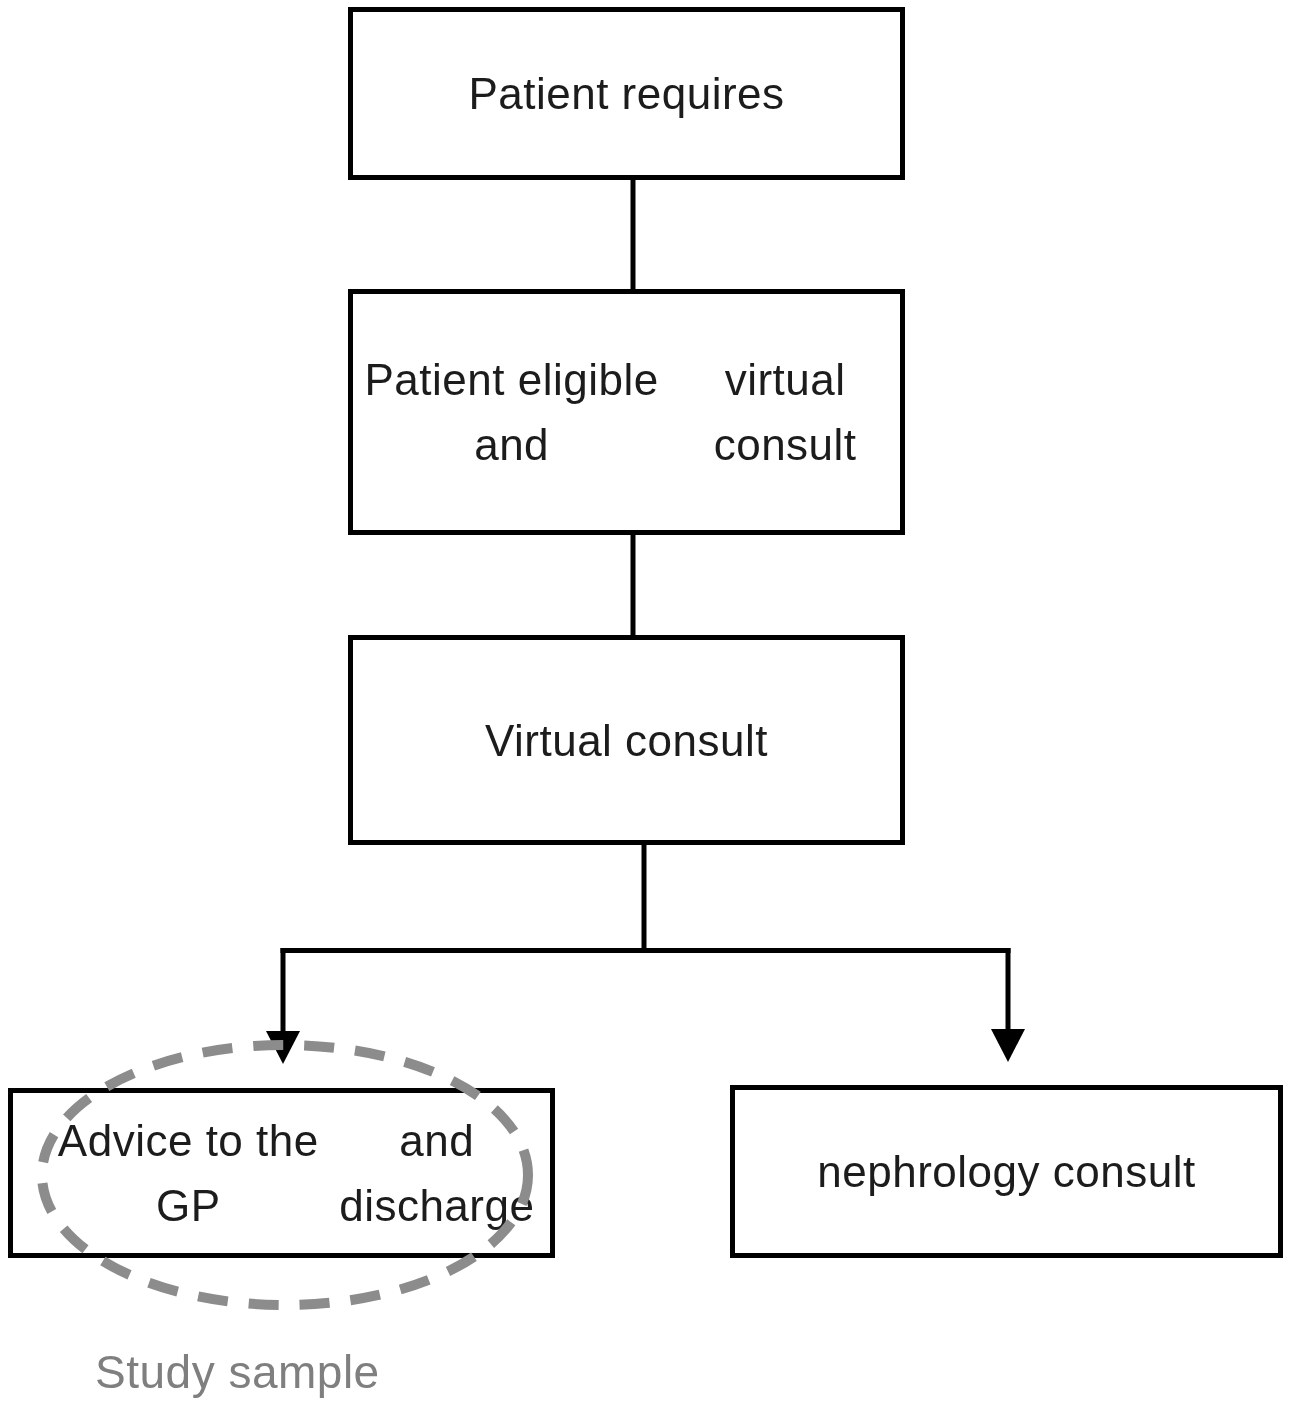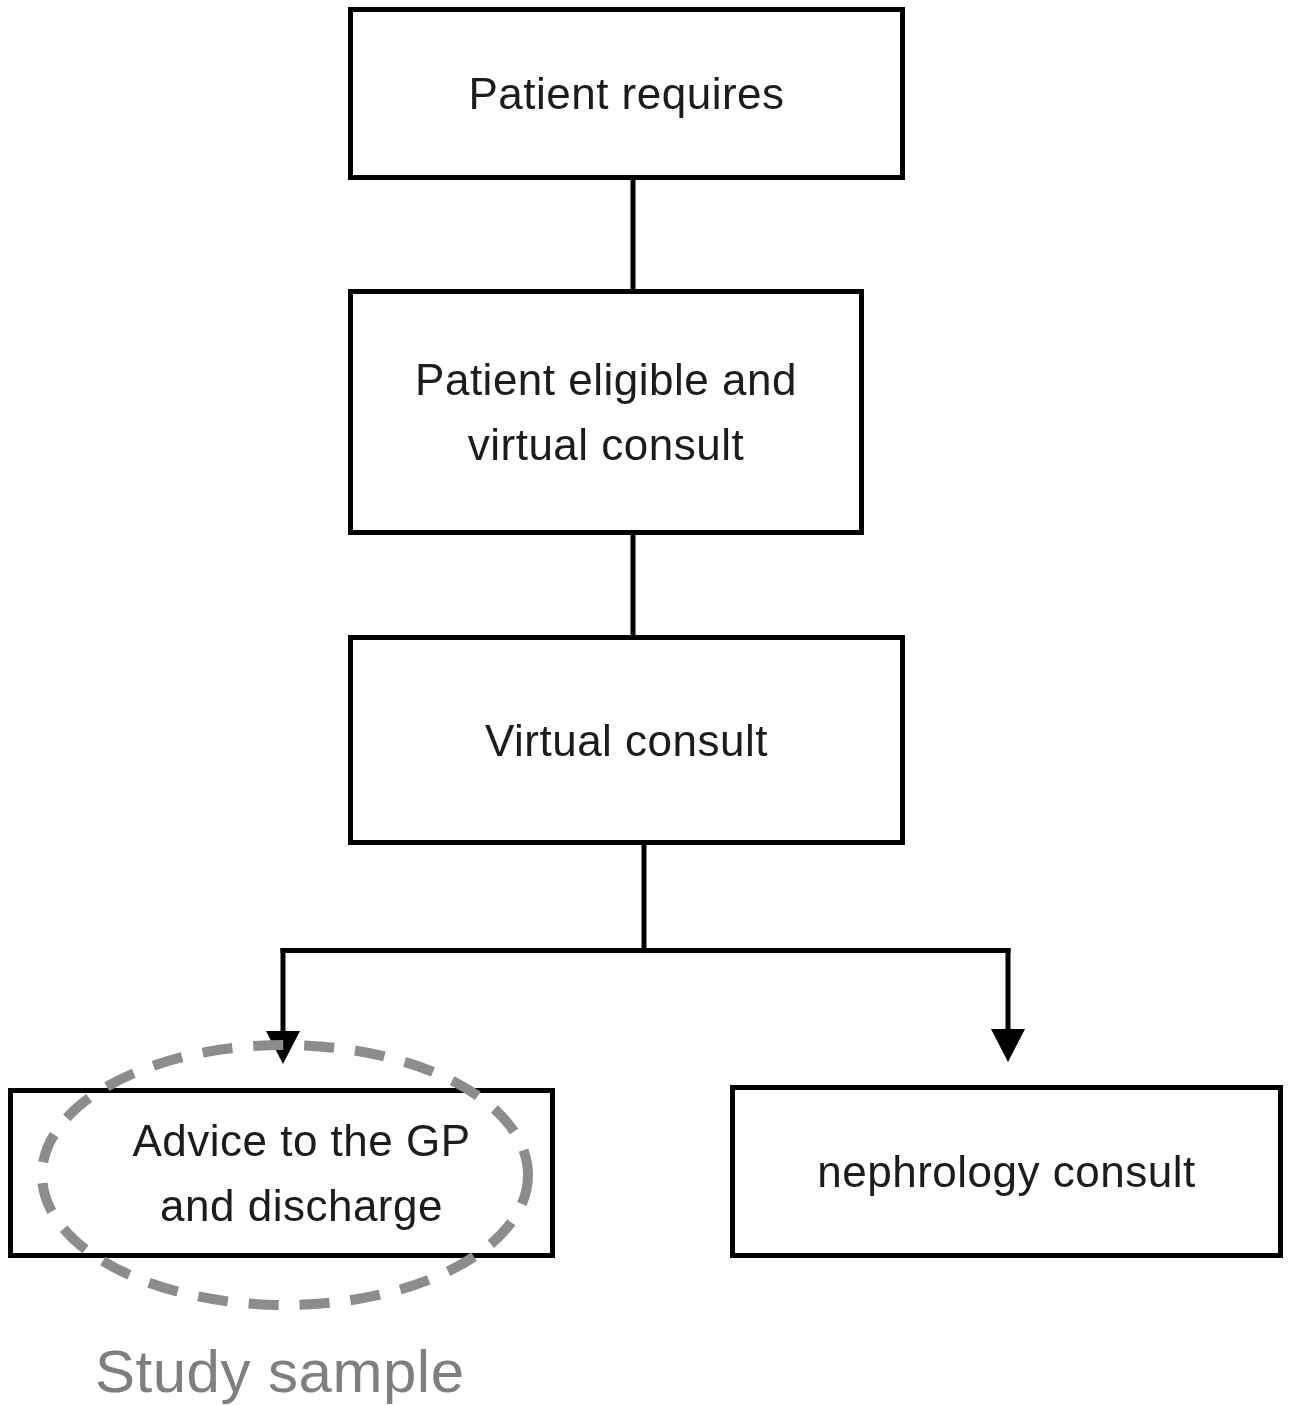--- a/index.html
+++ b/index.html
@@ -20,47 +20,47 @@
   .stage{
     position:relative;width:1292px;height:1405px;overflow:hidden;
     background:var(--background);
   }
   .node{
     position:absolute;
     box-sizing:border-box;
     border:5px solid var(--box-border);
     background:var(--box-fill);
     color:var(--text);
-    display:flex;flex-direction:column;
+    display:flex;flex-direction:row;
     align-items:center;justify-content:center;
     text-align:center;
     font-size:44px;line-height:65px;
     letter-spacing:0.5px;
   }
   #node-requires{left:348px;top:7px;width:557px;height:173px;}
-  #node-eligible{left:348px;top:289px;width:516px;height:246px;}
+  #node-eligible{left:348px;top:289px;width:557px;height:246px;}
   #node-virtual{left:348px;top:635px;width:557px;height:210px;}
   #node-advice{left:8px;top:1088px;width:547px;height:170px;padding-left:40px;}
   #node-face{left:730px;top:1085px;width:553px;height:173px;}
   .overlay{
     position:absolute;left:0;top:0;width:1292px;height:1405px;
     pointer-events:none;
   }
   .overlay line{stroke:var(--connector);stroke-width:5;}
   .overlay polygon{fill:var(--connector);}
   .overlay ellipse{
     fill:none;
     stroke:var(--highlight);
     stroke-width:10;
     stroke-dasharray:30 21;
   }
   .caption{
     position:absolute;left:95px;top:1344px;
     color:var(--label);
-    font-size:60px;line-height:56px;letter-spacing:0.5px;
+    font-size:46px;line-height:56px;letter-spacing:0.5px;
   }
 </style>
 </head>
 <body>
 
 <div class="stage">
 
   <div class="node" id="node-requires">
     <div>Patient requires</div>
   </div>

